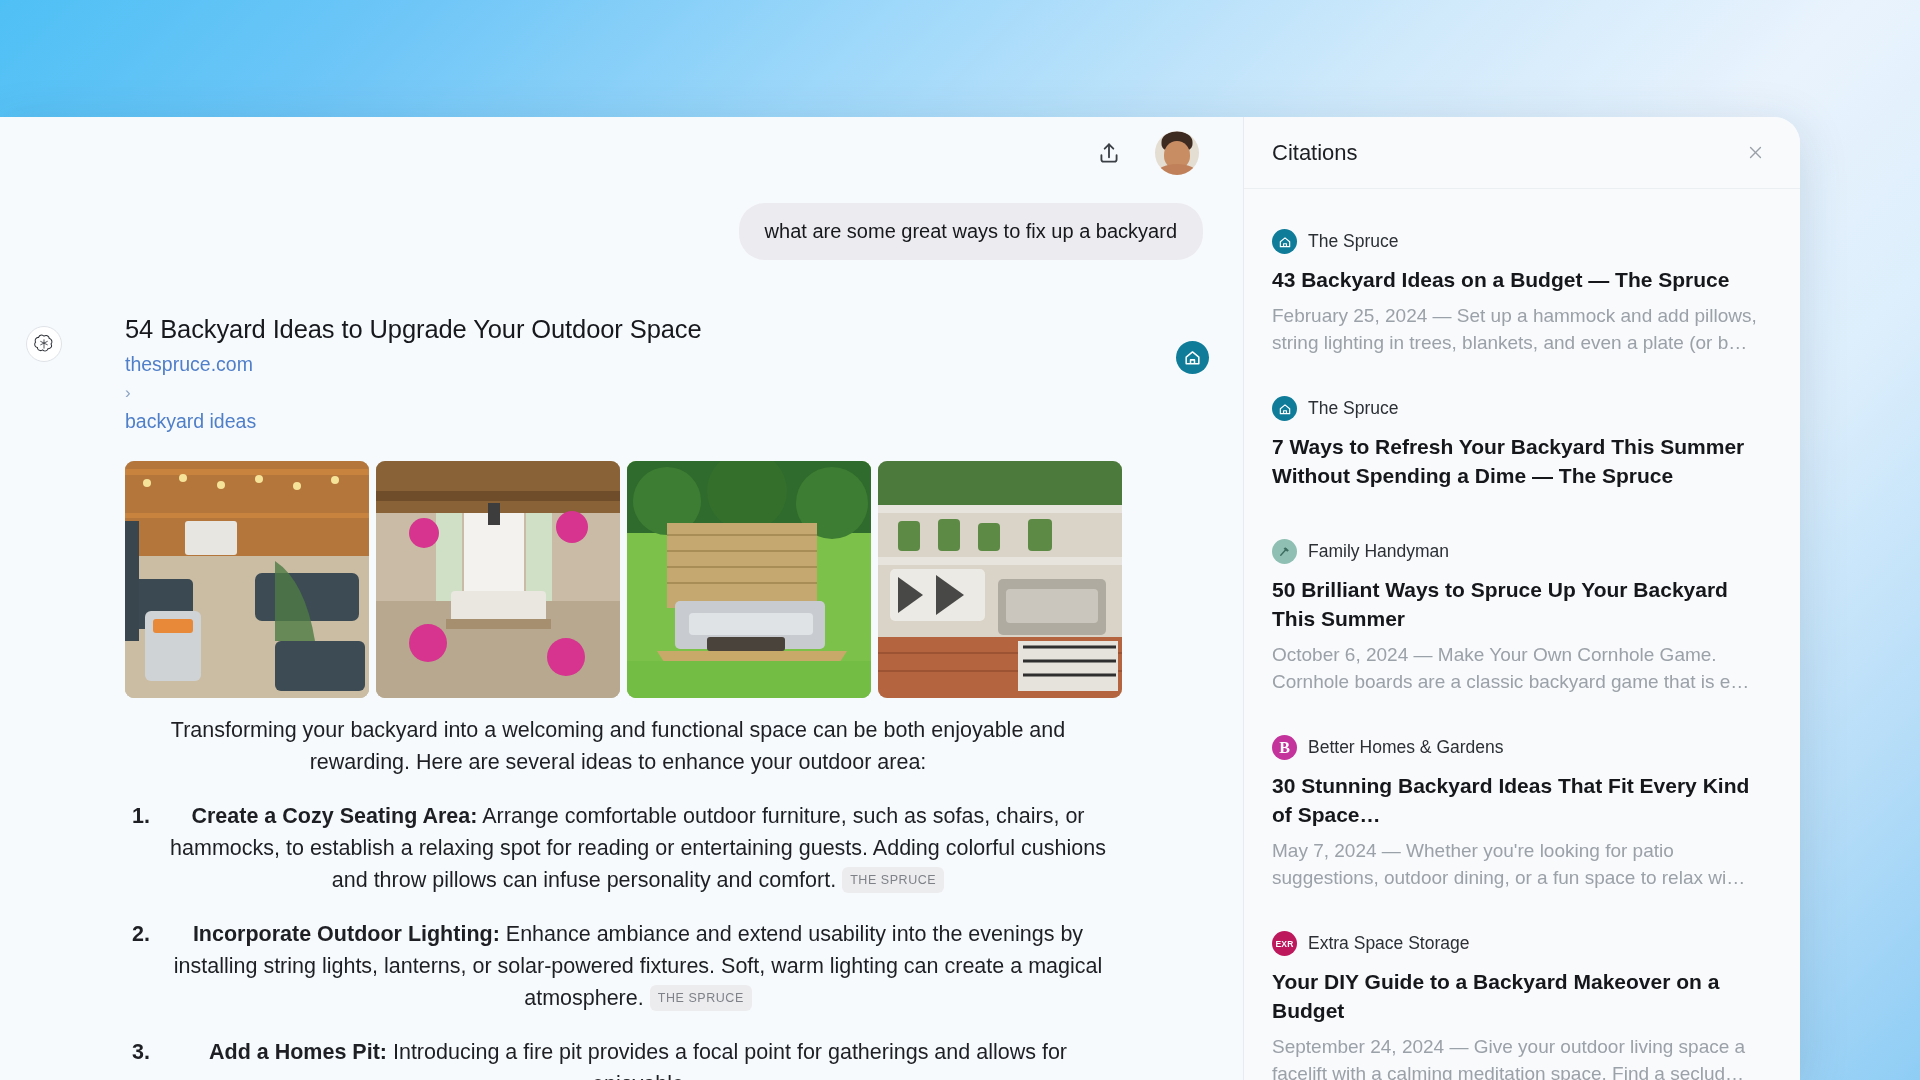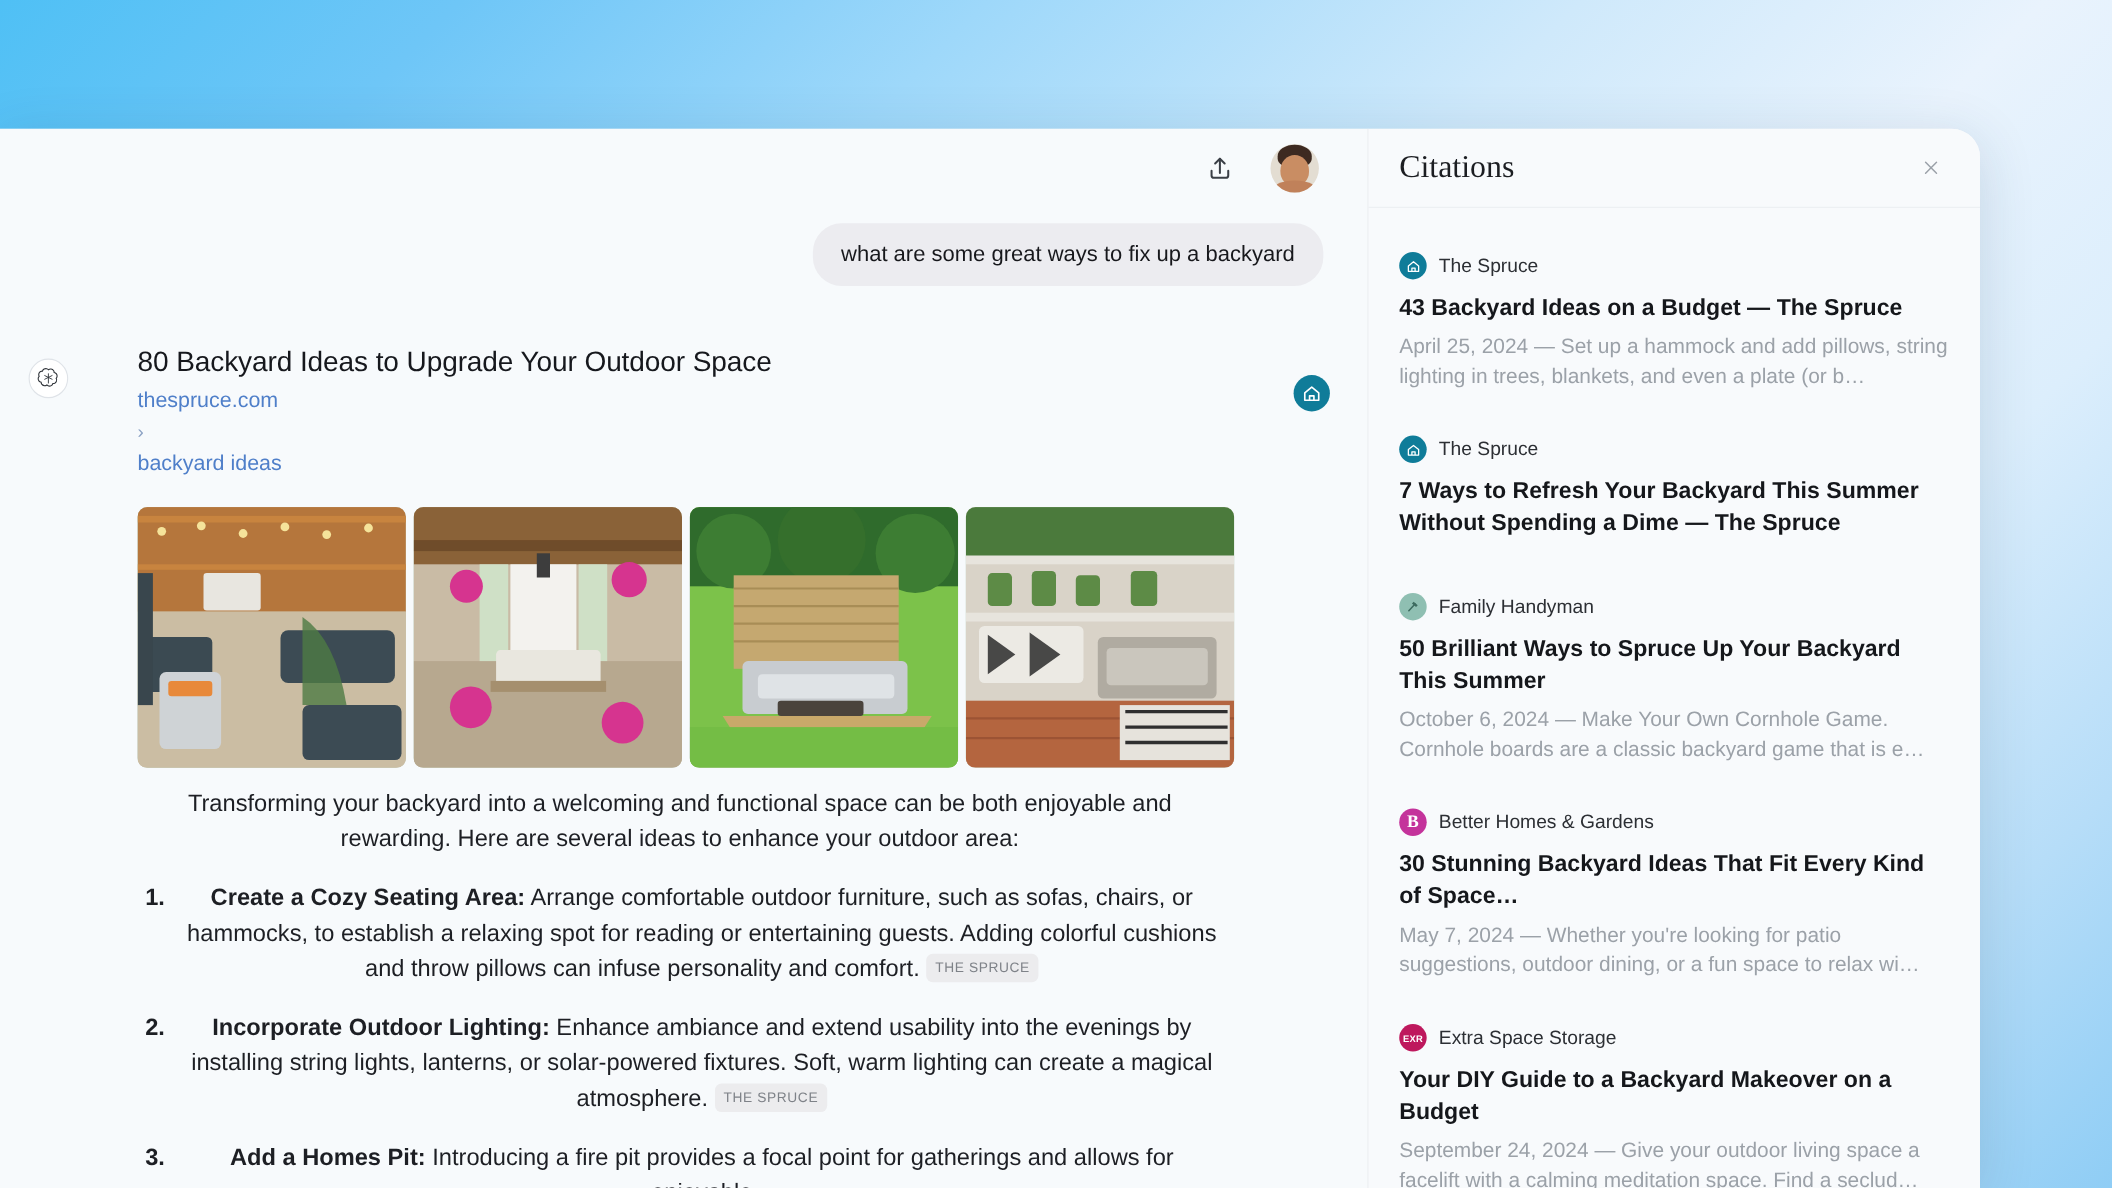--- a/index.html
+++ b/index.html
@@ -250,23 +250,22 @@
   #citations-header {
     height: 72px;
     display: flex;
     align-items: center;
     justify-content: space-between;
     padding: 0 30px 0 28px;
     border-bottom: 1px solid #eceff2;
     flex: none;
   }
   #citations-title {
-    font-size: 29px;
+    font-size: 22px;
     color: #1c1e22;
-    font-family: Liberation Serif, serif;
   }
   #citations-close {
     width: 30px; height: 30px;
     display: flex; align-items: center; justify-content: center;
     cursor: pointer;
     color: #9aa0a8;
     font-size: 22px;
     line-height: 1;
   }
 
@@ -350,21 +349,21 @@
           <svg width="22" height="22" viewBox="0 0 24 24" fill="none" stroke="#30343a" stroke-width="1.1">
             <path d="M12 3.4c1.6-1.2 3.9-.9 5.1.8.4.6.6 1.2.6 1.9 1.9.3 3.2 2.1 2.9 4-.1.7-.4 1.3-.9 1.8.9 1.7.3 3.9-1.4 4.8-.6.3-1.2.5-1.9.4-.5 1.8-2.4 2.9-4.2 2.4-.7-.2-1.2-.5-1.7-1-1.6 1.2-3.9.9-5.1-.8-.4-.6-.6-1.2-.6-1.9-1.9-.3-3.2-2.1-2.9-4 .1-.7.4-1.3.9-1.8C1.9 8.3 2.5 6.1 4.2 5.2c.6-.3 1.2-.5 1.9-.4C6.6 3 8.5 1.9 10.3 2.4c.7.2 1.2.5 1.7 1z"></path>
             <path d="M12 7v10M8 9l8 4M16 9l-8 4" stroke-width=".9"></path>
           </svg>
         </div>
 
         <div id="assistant-content">
 
           <div id="source-card-header">
             <div id="source-card-textcol">
-              <div id="source-card-title">80 Backyard Ideas to Upgrade Your Outdoor Space</div>
+              <div id="source-card-title">54 Backyard Ideas to Upgrade Your Outdoor Space</div>
               <div id="breadcrumb">
                 <a>thespruce.com</a>
                 <span class="sep">›</span>
                 <a>backyard ideas</a>
               </div>
             </div>
             <div class="spruce-badge big">
               <svg width="19" height="19" viewBox="0 0 24 24" fill="none" stroke="#ffffff" stroke-width="1.9" stroke-linejoin="round">
                 <path d="M4 11.5L12 5l8 6.5V20H4z"></path>
                 <path d="M9.5 20v-5h5v5"></path>
@@ -510,21 +509,21 @@
         <div class="citation-source">
           <div class="source-icon spruce">
             <svg width="14" height="14" viewBox="0 0 24 24" fill="none" stroke="#ffffff" stroke-width="2" stroke-linejoin="round">
               <path d="M4 11.5L12 5l8 6.5V20H4z"></path>
                 <path d="M9.5 20v-5h5v5"></path>
             </svg>
           </div>
           <div class="source-name">The Spruce</div>
         </div>
         <div class="citation-title">43 Backyard Ideas on a Budget — The Spruce</div>
-        <div class="citation-snippet">April 25, 2024 — Set up a hammock and add pillows, string lighting in trees, blankets, and even a plate (or b…</div>
+        <div class="citation-snippet">February 25, 2024 — Set up a hammock and add pillows, string lighting in trees, blankets, and even a plate (or b…</div>
       </div>
 
       <div class="citation-item">
         <div class="citation-source">
           <div class="source-icon spruce">
             <svg width="14" height="14" viewBox="0 0 24 24" fill="none" stroke="#ffffff" stroke-width="2" stroke-linejoin="round">
               <path d="M4 11.5L12 5l8 6.5V20H4z"></path>
                 <path d="M9.5 20v-5h5v5"></path>
             </svg>
           </div>

